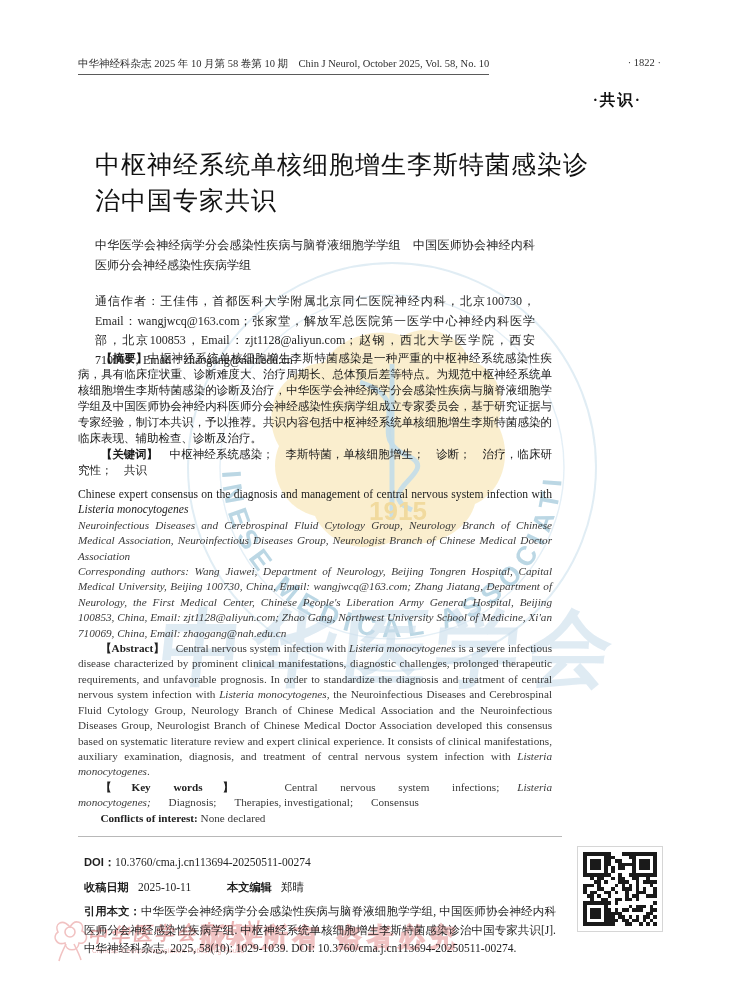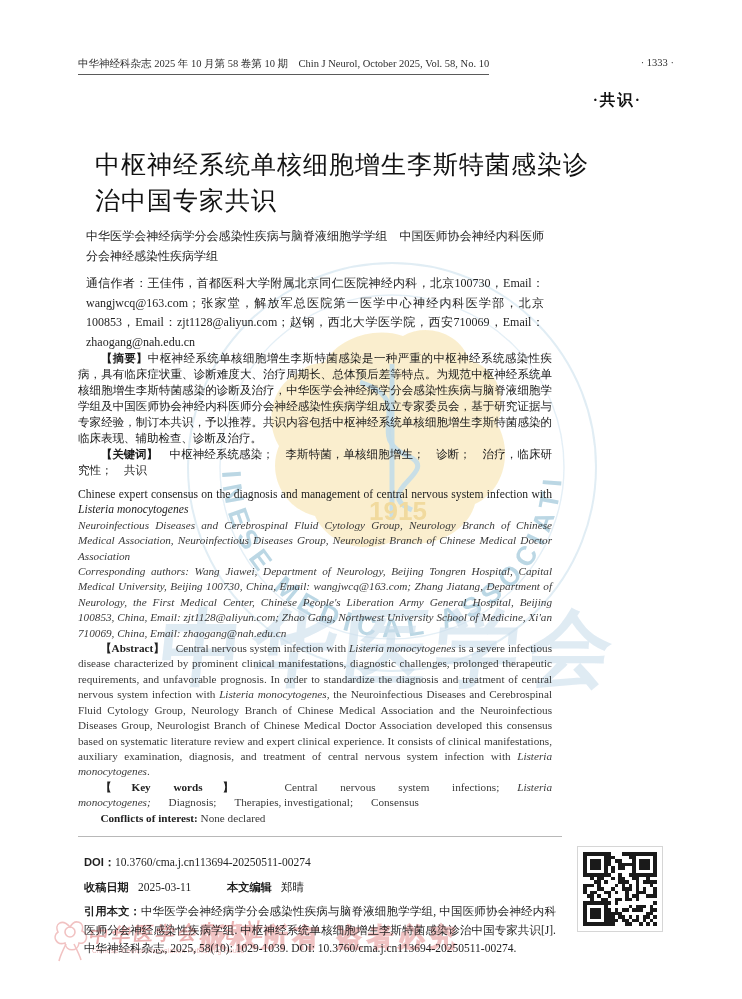--- a/index.html
+++ b/index.html
@@ -30,39 +30,39 @@
   }
   #copyright-wm{
     position:absolute;left:148px;top:4px;font-size:26px;font-weight:800;
     letter-spacing:5px;white-space:nowrap;
     font-family:"Liberation Sans","DejaVu Sans",sans-serif;
     color:rgba(246,205,205,.30);-webkit-text-stroke:1.2px #f0c3c3;
   }
   
   .content{position:relative;z-index:1;}
   #header-row{
-    position:absolute;top:57px;left:78px;right:68px;
+    position:absolute;top:57px;left:78px;right:81px;
     display:flex;justify-content:space-between;align-items:flex-start;
     font-size:10.5px;color:#2e2e2e;
   }
   #journal-cite{border-bottom:1px solid #5a5a5a;padding-bottom:3px;white-space:nowrap;}
   #folio{white-space:nowrap;}
   #section-badge{
     position:absolute;top:90px;right:100px;font-size:15.5px;font-weight:700;
     letter-spacing:2px;color:#111;
   }
   #article-title{
     position:absolute;top:130px;left:78px;width:500px;
     font-size:25px;line-height:36px;font-weight:400;letter-spacing:1px;color:#121212;
   }
   #affiliation-block{
     position:absolute;top:219px;left:78px;width:474px;
     font-size:12px;line-height:19.5px;color:#242424;text-align:justify;
   }
-  #affiliation-block p{margin:8px;}
+  #affiliation-block p{margin:17px;}
   #abstract-cn{
     position:absolute;top:350px;left:78px;width:474px;
     font-size:11.5px;line-height:16px;color:#191919;text-align:justify;
   }
   #abstract-cn p{margin:0;text-indent:2em;}
   .cn-label{font-family:"Liberation Sans","DejaVu Sans",sans-serif;font-weight:700;font-size:11.3px;}
   #english-block{
     position:absolute;top:487px;left:78px;width:474px;
     font-size:11.2px;line-height:15.4px;color:#3a3a3a;text-align:justify;
   }
@@ -127,21 +127,21 @@
     </svg>
     <div id="pub-name-cn">中华医学会杂志社</div>
     <div id="pub-name-en">Chinese Medical Association Publishing House</div>
     <div id="copyright-wm">版权所有 盗者必究</div>
   </div>
 
   <div class="content">
 
     <div id="header-row">
       <span id="journal-cite">中华神经科杂志 2025 年 10 月第 58 卷第 10 期　Chin J Neurol, October 2025, Vol. 58, No. 10</span>
-      <span id="folio">· 1333 ·</span>
+      <span id="folio">· 1822 ·</span>
     </div>
 
     <div id="section-badge">·共识·</div>
 
     <h1 id="article-title" style="margin:17px;">中枢神经系统单核细胞增生李斯特菌感染诊治中国专家共识</h1>
 
     <div id="affiliation-block">
       <p>中华医学会神经病学分会感染性疾病与脑脊液细胞学学组　中国医师协会神经内科医师分会神经感染性疾病学组</p>
       <p>通信作者：王佳伟，首都医科大学附属北京同仁医院神经内科，北京100730，Email：wangjwcq@163.com；张家堂，解放军总医院第一医学中心神经内科医学部，北京100853，Email：zjt1128@aliyun.com；赵钢，西北大学医学院，西安710069，Email：zhaogang@nah.edu.cn</p>
     </div>
@@ -157,21 +157,21 @@
       <p id="en-corresponding">Corresponding authors: Wang Jiawei, Department of Neurology, Beijing Tongren Hospital, Capital Medical University, Beijing 100730, China, Email: wangjwcq@163.com; Zhang Jiatang, Department of Neurology, the First Medical Center, Chinese People's Liberation Army General Hospital, Beijing 100853, China, Email: zjt1128@aliyun.com; Zhao Gang, Northwest University School of Medicine, Xi'an 710069, China, Email: zhaogang@nah.edu.cn</p>
       <p class="indent"><span class="en-label">【Abstract】</span>　<span>Central nervous system infection with </span><span class="en-italic">Listeria monocytogenes</span><span> is a severe infectious disease characterized by prominent clinical manifestations, diagnostic challenges, prolonged therapeutic requirements, and unfavorable prognosis. In order to standardize the diagnosis and treatment of central nervous system infection with </span><span class="en-italic">Listeria monocytogenes</span><span>, the Neuroinfectious Diseases and Cerebrospinal Fluid Cytology Group, Neurology Branch of Chinese Medical Association and the Neuroinfectious Diseases Group, Neurologist Branch of Chinese Medical Doctor Association developed this consensus based on systematic literature review and expert clinical experience. It consists of clinical manifestations, auxiliary examination, diagnosis, and treatment of central nervous system infection with </span><span class="en-italic">Listeria monocytogenes</span><span>.</span></p>
       <p class="indent" id="en-keywords"><span class="en-label">【Key words】</span>　<span class="kw">Central nervous system infections;</span><span class="kw en-italic">Listeria monocytogenes;</span><span class="kw">Diagnosis;</span><span class="kw">Therapies, investigational;</span><span class="kw">Consensus</span></p>
       <p class="indent"><span class="en-label">Conflicts of interest:</span><span> None declared</span></p>
     </div>
 
     <div id="divider"></div>
 
     <div id="footer-block">
       <p><span class="ft-label">DOI：</span><span>10.3760/cma.j.cn113694-20250511-00274</span></p>
-      <p><span class="ft-label">收稿日期</span><span id="received-date">2025-03-11</span><span class="ft-label" id="editor-label">本文编辑</span><span id="editor-name">郑晴</span></p>
+      <p><span class="ft-label">收稿日期</span><span id="received-date">2025-10-11</span><span class="ft-label" id="editor-label">本文编辑</span><span id="editor-name">郑晴</span></p>
       <p><span class="ft-label">引用本文：</span><span>中华医学会神经病学分会感染性疾病与脑脊液细胞学学组, 中国医师协会神经内科医师分会神经感染性疾病学组. 中枢神经系统单核细胞增生李斯特菌感染诊治中国专家共识[J]. 中华神经科杂志, 2025, 58(10): 1029-1039. DOI: 10.3760/cma.j.cn113694-20250511-00274.</span></p>
     </div>
 
     <div id="qr-frame">
       <svg id="qr-svg" width="74" height="74" viewBox="0 0 21 21" shape-rendering="crispEdges">
           <rect x="0" y="0" width="1" height="1" fill="#1a1a1a"></rect>
           <rect x="1" y="0" width="1" height="1" fill="#1a1a1a"></rect>
           <rect x="2" y="0" width="1" height="1" fill="#1a1a1a"></rect>
           <rect x="3" y="0" width="1" height="1" fill="#1a1a1a"></rect>
           <rect x="4" y="0" width="1" height="1" fill="#1a1a1a"></rect>

